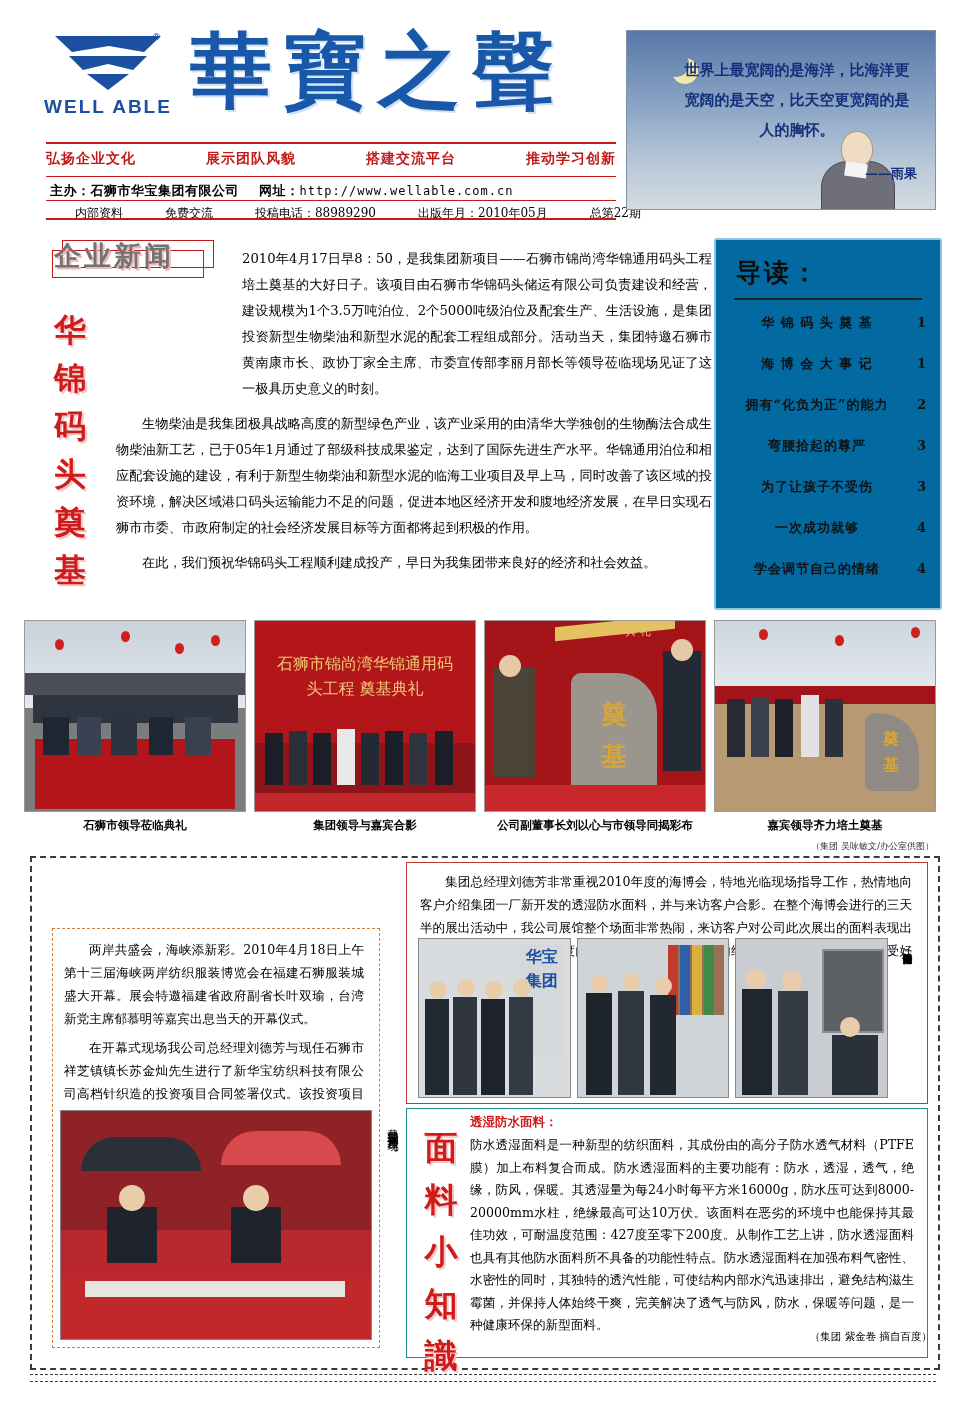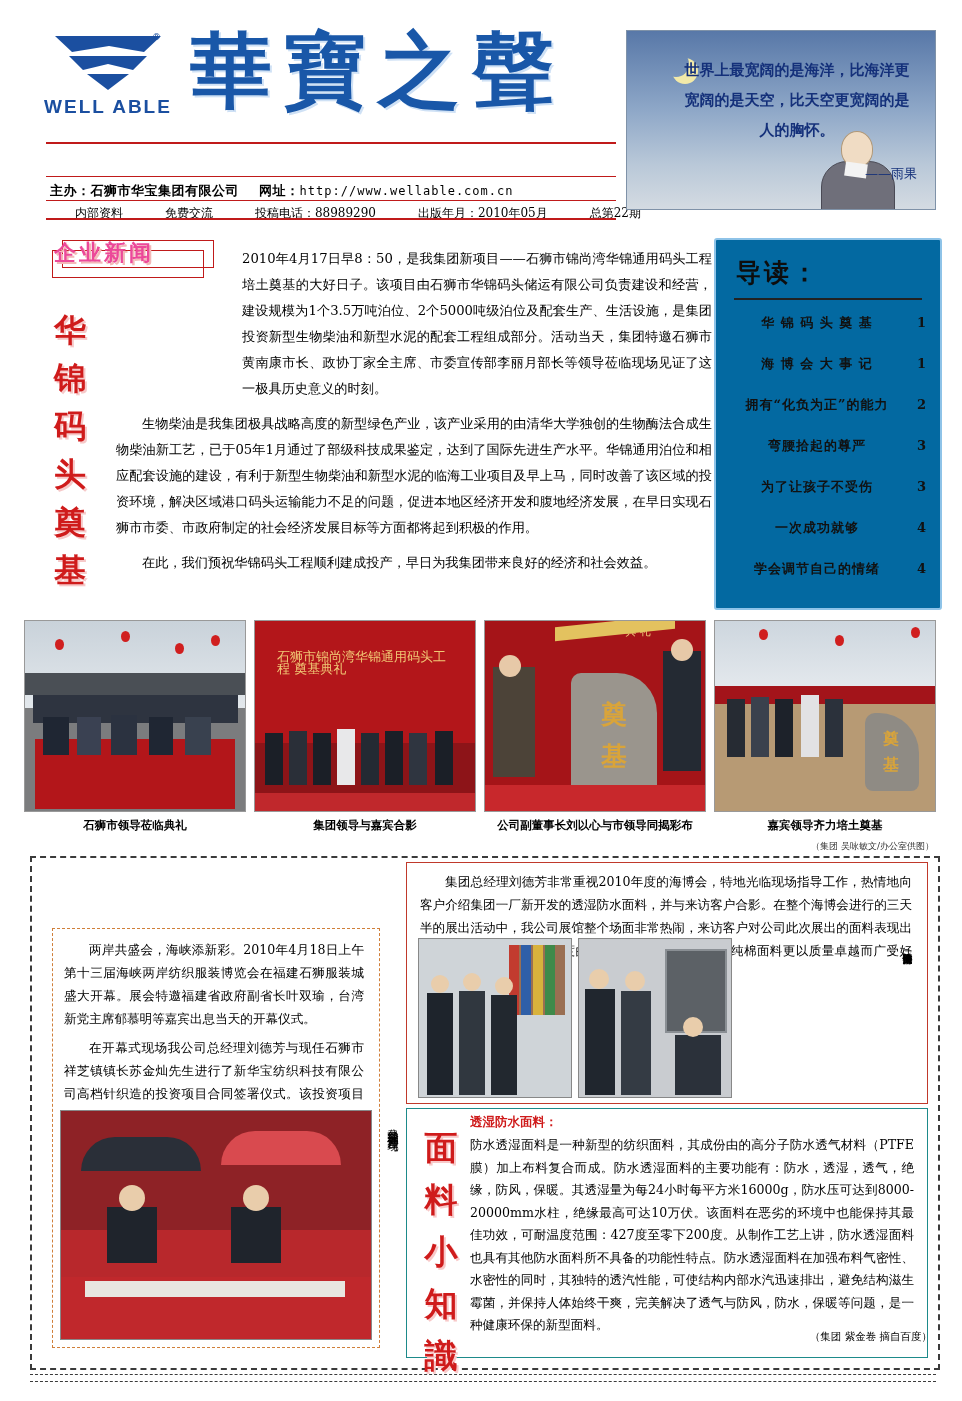--- a/index.html
+++ b/index.html
@@ -41,32 +41,32 @@
   
   .quote-box{position:absolute;left:626px;top:30px;width:308px;height:178px;
     background:linear-gradient(180deg,#5878a8 0%,#8fa8c8 45%,#b9c8d8 75%,#d4dbe2 100%);
     border:1px solid #7f92a8;overflow:hidden;}
   .moon{position:absolute;left:36px;top:20px;width:26px;height:26px;border-radius:50%;
     box-shadow:9px 7px 0 0 #f2e9a8;background:transparent;}
   .quote-text{position:absolute;left:52px;top:24px;width:236px;
     font-family:"DejaVu Serif","Liberation Serif",serif;font-size:15px;color:#14307a;
     line-height:30px;font-weight:bold;text-align:center;}
   .quote-author{position:absolute;right:18px;bottom:26px;font-family:"DejaVu Serif","Liberation Serif",serif;
-    font-size:13px;color:#14307a;font-weight:normal;}
+    font-size:13px;color:#14307a;font-weight:bold;}
   .quote-figure{position:absolute;right:38px;bottom:0;width:78px;height:78px;}
   .qf-head{position:absolute;left:22px;top:0;width:30px;height:34px;border-radius:50% 50% 45% 45%;background:#f0dcc4;border:1px solid #b09878;}
   .qf-body{position:absolute;left:2px;top:30px;width:72px;height:48px;border-radius:26px 26px 0 0;background:#6f6f7a;border:1px solid #4a4a55;}
   .qf-collar{position:absolute;left:26px;top:32px;width:22px;height:14px;background:#f3f3f3;transform:rotate(8deg);}
 
   
   .news-banner{position:absolute;left:44px;top:236px;width:190px;height:44px;}
   .news-banner .bg1{position:absolute;left:18px;top:4px;width:150px;height:26px;border:1px solid #c01a1a;}
   .news-banner .bg2{position:absolute;left:8px;top:14px;width:150px;height:26px;border:1px solid #c01a1a;}
   .news-banner .txt{position:absolute;left:10px;top:2px;width:180px;
-    font-family:"DejaVu Serif","Liberation Serif",serif;font-weight:bold;font-size:22px;color:#ec4899;
+    font-family:"DejaVu Serif","Liberation Serif",serif;font-weight:bold;font-size:27px;color:#737373;
     letter-spacing:3px;text-shadow:2px 2px 0 #f3b8b8;}
 
   .vtitle{position:absolute;left:44px;top:306px;width:52px;
     font-family:"DejaVu Serif","Liberation Serif",serif;font-weight:bold;font-size:32px;color:#cf1b1b;
     line-height:48px;text-align:center;letter-spacing:0;
     text-shadow:2px 2px 0 #f6c9c9;}
 
   .article{position:absolute;left:104px;top:246px;width:596px;
     font-family:"DejaVu Serif","Liberation Serif",serif;font-size:13.2px;line-height:26px;color:#000;text-align:justify;margin-left:12px;}
   .article p{margin:0 0 9px 0;text-indent:26px;}
@@ -93,21 +93,21 @@
   .credit{position:absolute;right:28px;top:840px;font-family:"DejaVu Serif","Liberation Serif",serif;font-size:9px;color:#333;}
 
   
   .sky{position:absolute;left:0;top:0;right:0;height:46%;background:linear-gradient(180deg,#c9d2da,#e3e8ec);}
   .ground{position:absolute;left:0;bottom:0;right:0;height:54%;background:#6f6f70;}
   .redcarpet{position:absolute;background:#b3161a;}
   .balloon{position:absolute;width:9px;height:11px;border-radius:50%;background:#d01f1f;}
   .crowd{position:absolute;background:#2e3440;}
   .bannerwall{position:absolute;left:0;top:0;right:0;bottom:0;background:#b3161a;}
   .bw-text{position:absolute;left:10%;top:16%;right:10%;height:34%;color:#f4d27a;font-family:"DejaVu Serif",serif;
-    font-size:13px;line-height:12px;opacity:.95;}
+    font-size:16px;text-align:center;line-height:25px;opacity:.95;}
   .stone{position:absolute;background:#9a958d;border-radius:10px 40px 8px 8px;}
   .stone-char{position:absolute;color:#d9a43a;font-family:"DejaVu Serif",serif;font-weight:bold;}
 
   
   .lower{position:absolute;left:30px;top:856px;width:906px;height:510px;border:2px dashed #3b3b3b;}
 
   
   .expo-title{position:absolute;left:78px;top:872px;width:330px;height:40px;
     font-family:"DejaVu Serif","Liberation Serif",serif;font-weight:bold;font-size:31px;color:#cf1b1b;
     letter-spacing:4px;text-shadow:2px 2px 0 #f8c9c9;font-style:italic;text-align:center;}
@@ -160,20 +160,26 @@
           <path d="M38 44 L80 44 L59 60 Z" fill="#1b4fa0"></path>
         </svg>
         <span class="reg-mark">®</span>
       </div>
       <div class="logo-text">WELL ABLE</div>
     </div>
 
     <div class="paper-title">華寶之聲</div>
 
     <div class="rule-red" style="top:142px;"></div>
+    <div class="slogan-row">
+      <span>弘扬企业文化</span>
+      <span>展示团队风貌</span>
+      <span>搭建交流平台</span>
+      <span>推动学习创新</span>
+    </div>
     <div class="rule-thin" style="top:176px;"></div>
 
     <div class="pub-line">
       <span>主办：</span><span>石狮市华宝集团有限公司</span>
       &nbsp;&nbsp;&nbsp;<span>网址：</span><span class="url">http://www.wellable.com.cn</span>
     </div>
     <div class="rule-thin" style="top:200px;"></div>
 
     <div class="info-line">
       <span>内部资料</span>
@@ -341,20 +347,33 @@
     <div style="position:absolute;left:24px;bottom:42px;width:260px;height:16px;background:#e8e6e0;"></div>
   </div>
   <div class="expo-caption"><span>公司总经理刘德芳（左）与现</span></div>
 
   <div class="expo-r"></div>
   <div class="expo-r-text">
     <p>集团总经理刘德芳非常重视2010年度的海博会，特地光临现场指导工作，热情地向客户介绍集团一厂新开发的透湿防水面料，并与来访客户合影。在整个海博会进行的三天半的展出活动中，我公司展馆整个场面非常热闹，来访客户对公司此次展出的面料表现出浓厚的兴趣，并给出了高度的评价，特别是集团三厂的纯棉面料更以质量卓越而广受好评。</p>
   </div>
   <div class="expo-r-photos">
     <div class="erp">
+      <div style="position:absolute;left:0;top:0;width:100%;height:100%;background:#d8dcdf;"></div>
+      <div style="position:absolute;right:6px;top:6px;width:44px;height:110px;background:#d4d8db;color:#1b4fa0;
+                  font-family:'DejaVu Serif',serif;font-weight:bold;font-size:16px;text-align:center;line-height:24px;">华宝集团</div>
+      <div style="position:absolute;left:6px;top:60px;width:24px;height:96px;background:#232931;"></div>
+      <div style="position:absolute;left:34px;top:58px;width:24px;height:98px;background:#2f3640;"></div>
+      <div style="position:absolute;left:62px;top:60px;width:24px;height:96px;background:#1e242c;"></div>
+      <div style="position:absolute;left:90px;top:58px;width:24px;height:98px;background:#333a44;"></div>
+      <div style="position:absolute;left:10px;top:42px;width:18px;height:18px;border-radius:50%;background:#e8cda9;"></div>
+      <div style="position:absolute;left:38px;top:40px;width:18px;height:18px;border-radius:50%;background:#e8cda9;"></div>
+      <div style="position:absolute;left:66px;top:42px;width:18px;height:18px;border-radius:50%;background:#e8cda9;"></div>
+      <div style="position:absolute;left:94px;top:40px;width:18px;height:18px;border-radius:50%;background:#e8cda9;"></div>
+    </div>
+    <div class="erp">
       <div style="position:absolute;left:0;top:0;width:100%;height:100%;background:#cfd4d8;"></div>
       <div style="position:absolute;left:90px;top:6px;width:56px;height:70px;background:#9a6f52;"></div>
       <div style="position:absolute;left:90px;top:6px;width:10px;height:70px;background:#c23b2f;"></div>
       <div style="position:absolute;left:102px;top:6px;width:10px;height:70px;background:#2f5fa8;"></div>
       <div style="position:absolute;left:114px;top:6px;width:10px;height:70px;background:#d8b23c;"></div>
       <div style="position:absolute;left:126px;top:6px;width:10px;height:70px;background:#3f8a4a;"></div>
       <div style="position:absolute;left:8px;top:54px;width:26px;height:102px;background:#1e242c;"></div>
       <div style="position:absolute;left:40px;top:52px;width:26px;height:104px;background:#30373f;"></div>
       <div style="position:absolute;left:72px;top:56px;width:26px;height:100px;background:#22282f;"></div>
       <div style="position:absolute;left:12px;top:36px;width:18px;height:18px;border-radius:50%;background:#e9cdab;"></div>

